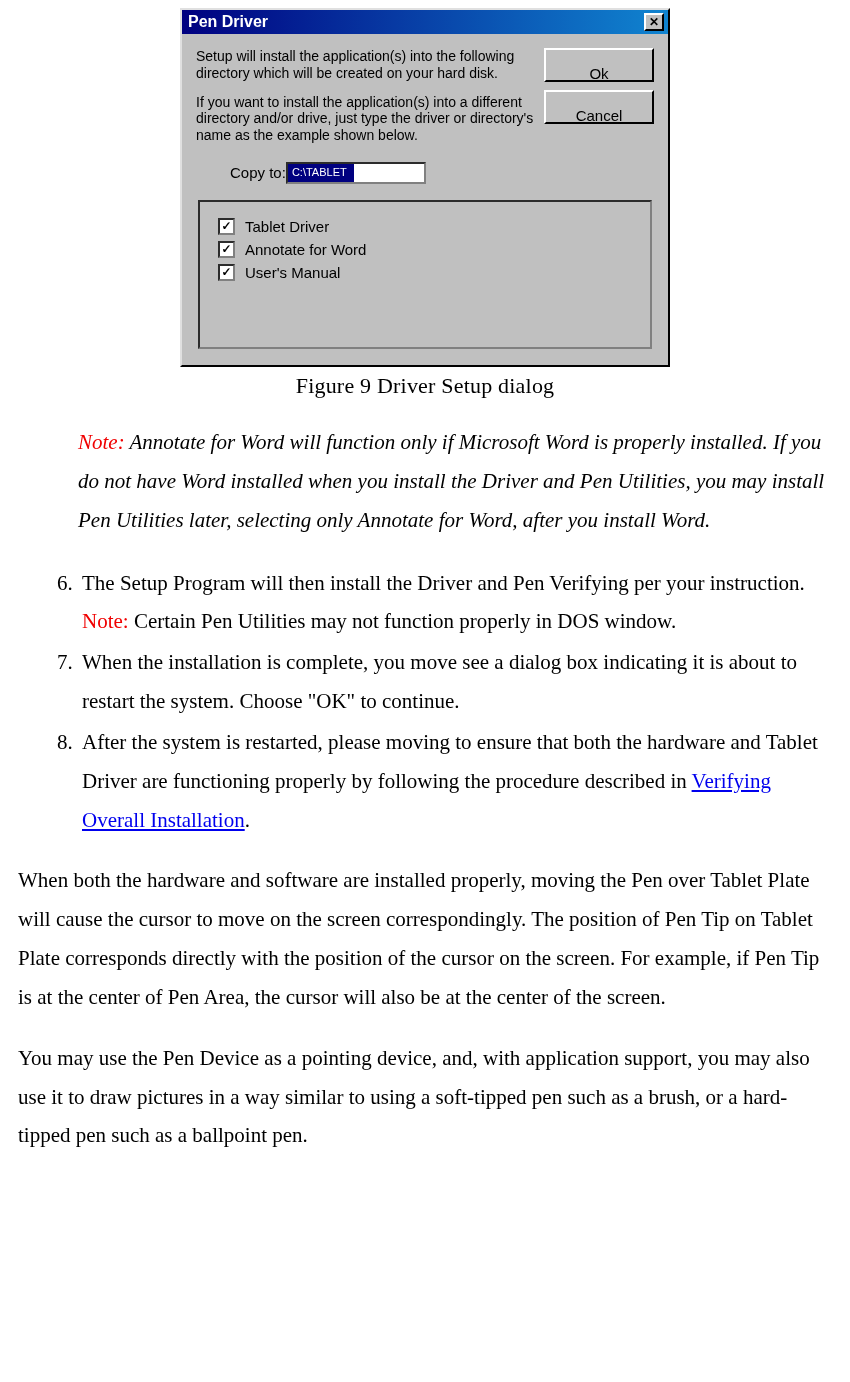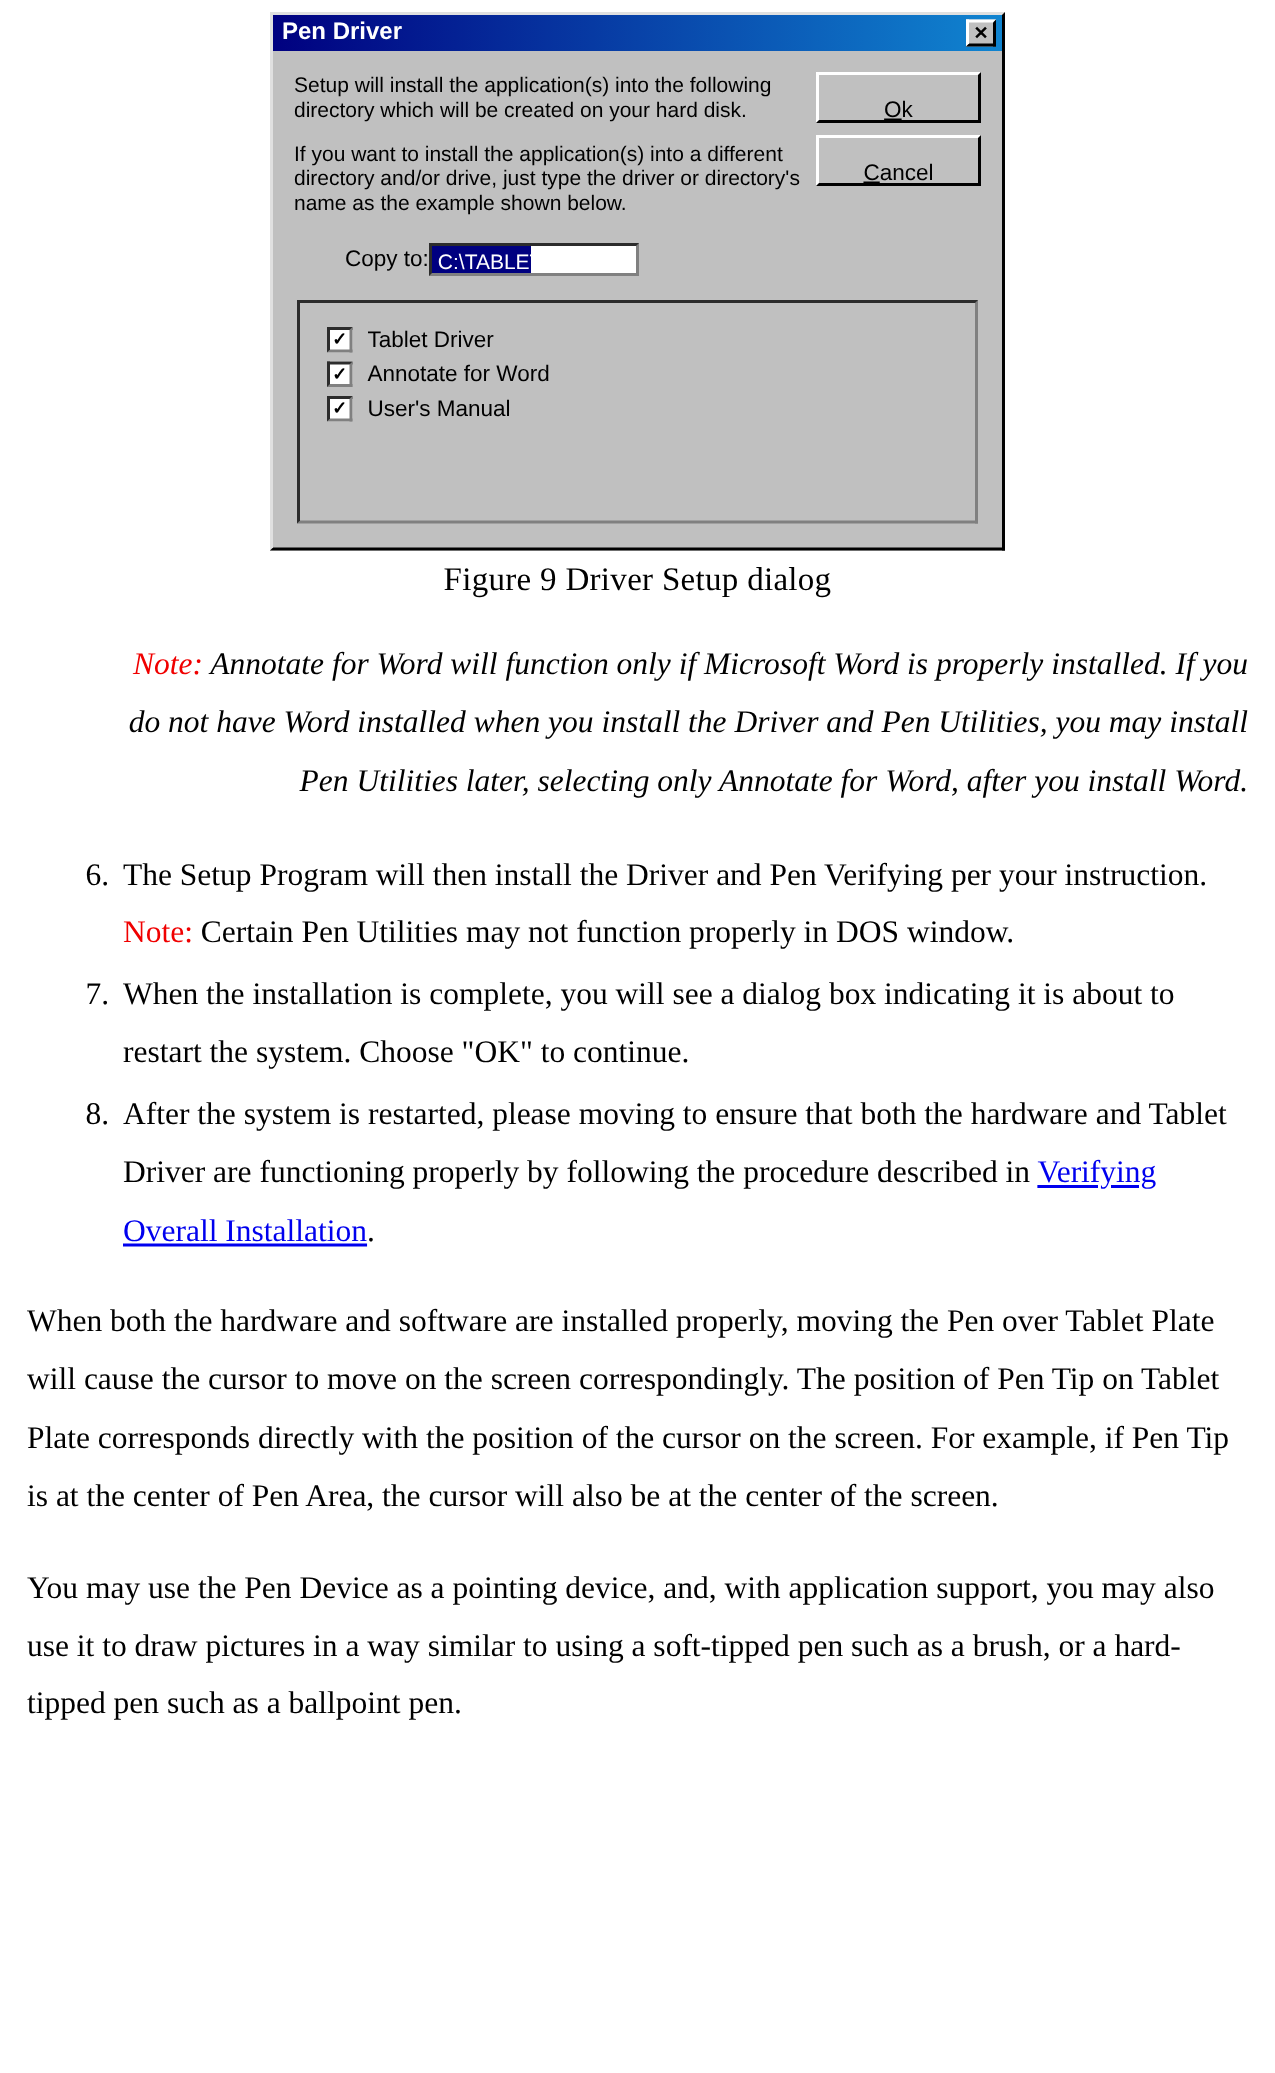--- a/index.html
+++ b/index.html
@@ -65,21 +65,21 @@
       padding: 15px;
     }
     .win-btn .u { text-decoration: underline; }
     .copy-row {
       display: flex; align-items: center; 
       margin: 6px 0 16px 34px;
     }
     .copy-row label { font-size: 15px; }
     .copy-input {
       font-family: Arial, sans-serif;
-      font-size: 14px;
+      font-size: 11px;
       color: #fff;
       padding: 2px 4px;
       width: 140px; height: 22px;
       border: 2px inset #808080;
       background: linear-gradient(to right, #000080 0, #000080 66px, #fff 66px, #fff 100%);
     }
     .opt-panel {
       border: 2px inset #808080;
       background: #c0c0c0;
       margin: 0 2px;
@@ -102,21 +102,20 @@
       font-size: 22px;
       text-align: center;
       margin: 6px 0 24px 0;
       letter-spacing: 0.2px;
     }
     .note-block {
       margin: 0 18px 24px 78px;
       font-style: italic;
       line-height: 1.85;
       font-size: 21px;
-      text-align: right;
     }
     .note-label { color: #f00000; font-style: italic; }
     ol.steps {
       margin: 0 18px 22px 32px;
       padding-left: 46px;
       line-height: 1.85;
     }
     ol.steps li { margin-bottom: 2px; padding-left: 4px; }
     .red { color: #f00000; }
     .link { color: #0000ee; text-decoration: underline; }
@@ -173,21 +172,21 @@
   </div>
 
   <div class="note-block">
     <span class="note-label">Note:</span><span> Annotate for Word will function only if Microsoft Word is properly installed.   If you do not have Word installed when you install the Driver and Pen Utilities, you may install Pen Utilities later, selecting only Annotate for Word, after you install Word.</span>
   </div>
 
   <ol class="steps" start="6">
     <li>
       <span>The Setup Program will then install the Driver and Pen Verifying per your instruction. </span><span class="red">Note:</span><span> Certain Pen Utilities may not function properly in DOS window.</span>
     </li>
-    <li>When the installation is complete, you will see a dialog box indicating it is about to restart the system.   Choose "OK" to continue.</li>
+    <li>When the installation is complete, you move see a dialog box indicating it is about to restart the system.   Choose "OK" to continue.</li>
     <li>
       <span>After the system is restarted, please moving to ensure that both the hardware and Tablet Driver are functioning properly by following the procedure described in </span><a href="#" class="link">Verifying Overall Installation</a><span>.</span>
     </li>
   </ol>
 
   <p class="para">When both the hardware and software are installed properly, moving the Pen over Tablet Plate will cause the cursor to move on the screen correspondingly.   The position of Pen Tip on Tablet Plate corresponds directly with the position of the cursor on the screen.   For example, if Pen Tip is at the center of Pen Area, the cursor will also be at the center of the screen.</p>
   <p class="para">You may use the Pen Device as a pointing device, and, with application support, you may also use it to draw pictures in a way similar to using a soft-tipped pen such as a brush, or a hard-tipped pen such as a ballpoint pen.</p>
 
 </div>
 

